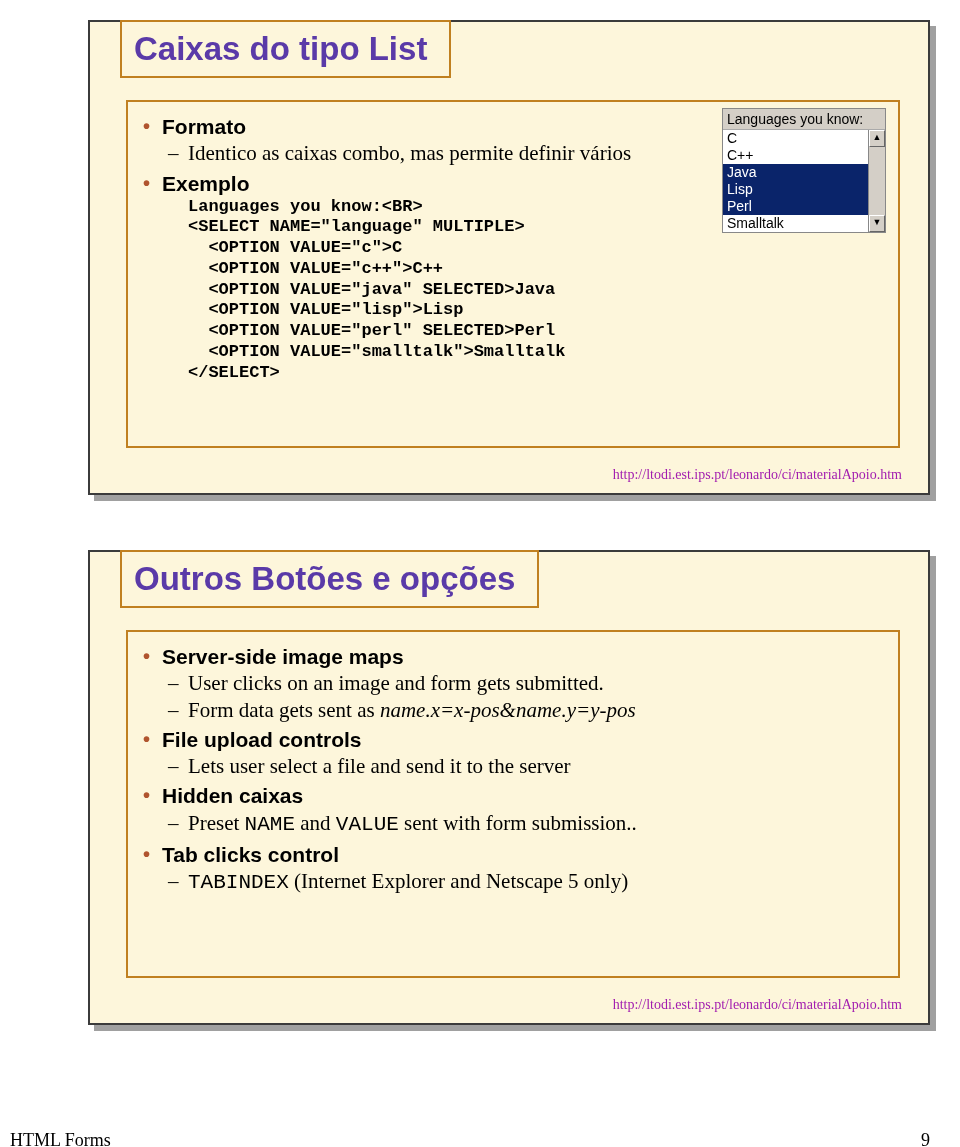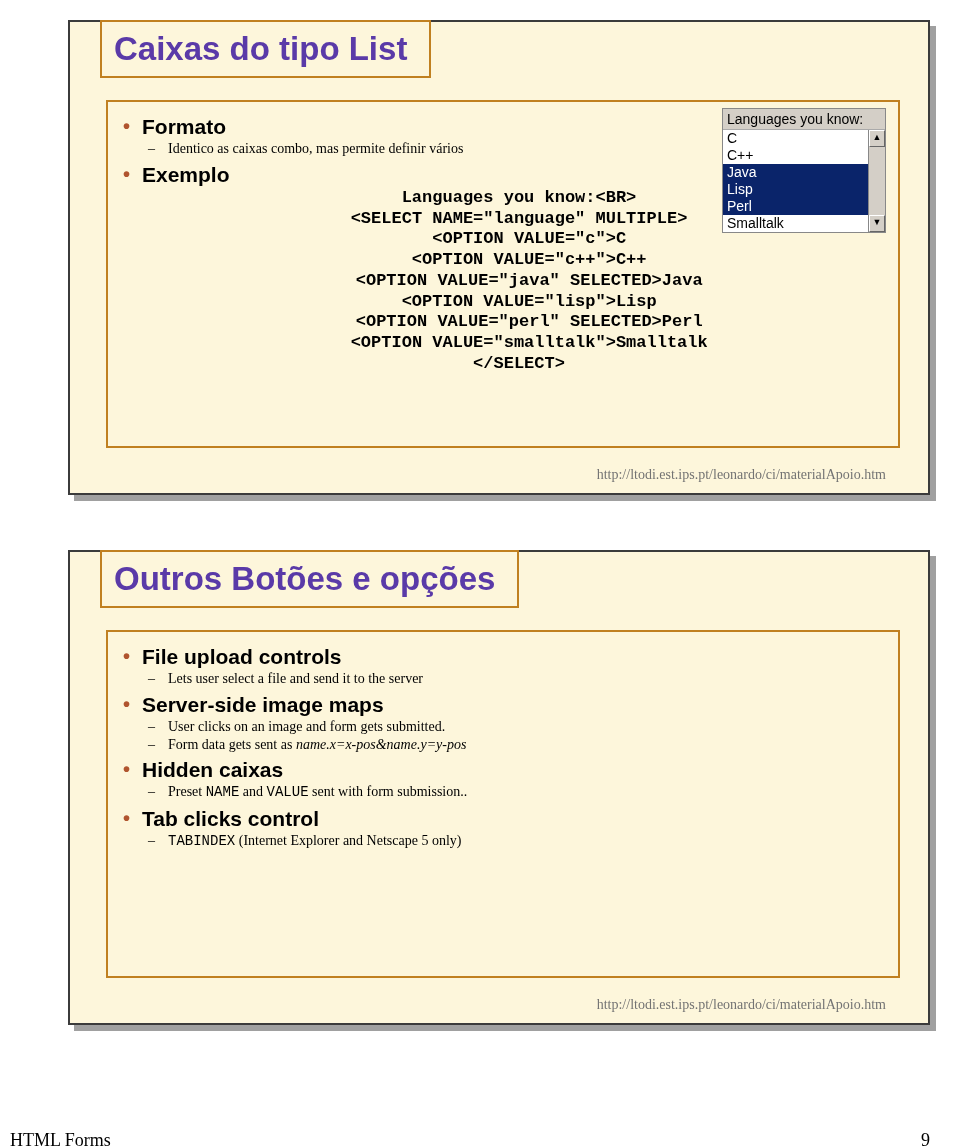--- a/index.html
+++ b/index.html
@@ -3,21 +3,21 @@
 <meta charset="utf-8">
 <style>
   body {
     margin: 0;
     padding: 0;
     background: #fff;
     font-family: "Times New Roman", Times, serif;
     width: 960px;
   }
   .page {
-    padding: 20px 30px 10px 68px;
+    padding: 20px 30px 10px 88px;
   }
   .slide {
     background: #fdf6db;
     border: 2px solid #3b3b3b;
     box-shadow: 6px 6px 0 #a0a0a0;
     margin-bottom: 55px;
     position: relative;
     height: 475px;
     box-sizing: border-box;
   }
@@ -73,49 +73,48 @@
   ul.lv2 {
     list-style: none;
     margin: 0 0 4px 0;
     padding: 0;
   }
   ul.lv2 > li {
     padding-left: 26px;
     position: relative;
     font-family: "Times New Roman", Times, serif;
     font-weight: normal;
-    font-size: 14px;
+    font-size: 21px;
     line-height: 1.25;
   }
   ul.lv2 > li::before {
     content: "–";
     position: absolute;
     left: 6px;
     top: 0;
     color: #000;
   }
   .code {
     font-family: "Courier New", Courier, monospace;
     font-size: 17px;
     font-weight: bold;
     white-space: pre;
     line-height: 1.22;
-    margin-left: 10px;
-    color: #000;
-    text-align: center;
+    margin-left: 26px;
+    color: #000;
   }
   .mono { font-family: "Courier New", Courier, monospace; }
   .it { font-style: italic; }
   .footer-url {
     position: absolute;
     bottom: 10px;
-    right: 42px;
+    right: 26px;
     font-family: "Times New Roman", Times, serif;
     font-size: 14px;
-    color: #737373;
+    color: #a21caf;
   }
   .widget {
     position: absolute;
     top: 86px;
     right: 42px;
     width: 162px;
     background: #737373;
     border: 1px solid #888;
     font-family: "MS Sans Serif", Arial, sans-serif;
     font-size: 14px;
@@ -214,35 +213,35 @@
   </div>
 
   <div class="slide">
     <div class="title-box">
       <h1>Outros Botões e opções</h1>
     </div>
 
     <div class="body-box">
       <ul class="lv1">
         <li>
-          <span>File upload controls</span>
-          <ul class="lv2">
-            <li>Lets user select a file and send it to the server</li>
-          </ul>
-        </li>
-        <li>
           <span>Server-side image maps</span>
           <ul class="lv2">
             <li>User clicks on an image and form gets submitted.</li>
             <li>
               <span>Form data gets sent as </span><span class="it">name.x=x-pos&amp;name.y=y-pos</span>
             </li>
           </ul>
         </li>
         <li>
+          <span>File upload controls</span>
+          <ul class="lv2">
+            <li>Lets user select a file and send it to the server</li>
+          </ul>
+        </li>
+        <li>
           <span>Hidden caixas</span>
           <ul class="lv2">
             <li>
               <span>Preset </span><span class="mono">NAME</span><span> and </span><span class="mono">VALUE</span><span> sent with form submission..</span>
             </li>
           </ul>
         </li>
         <li>
           <span>Tab clicks control</span>
           <ul class="lv2">

